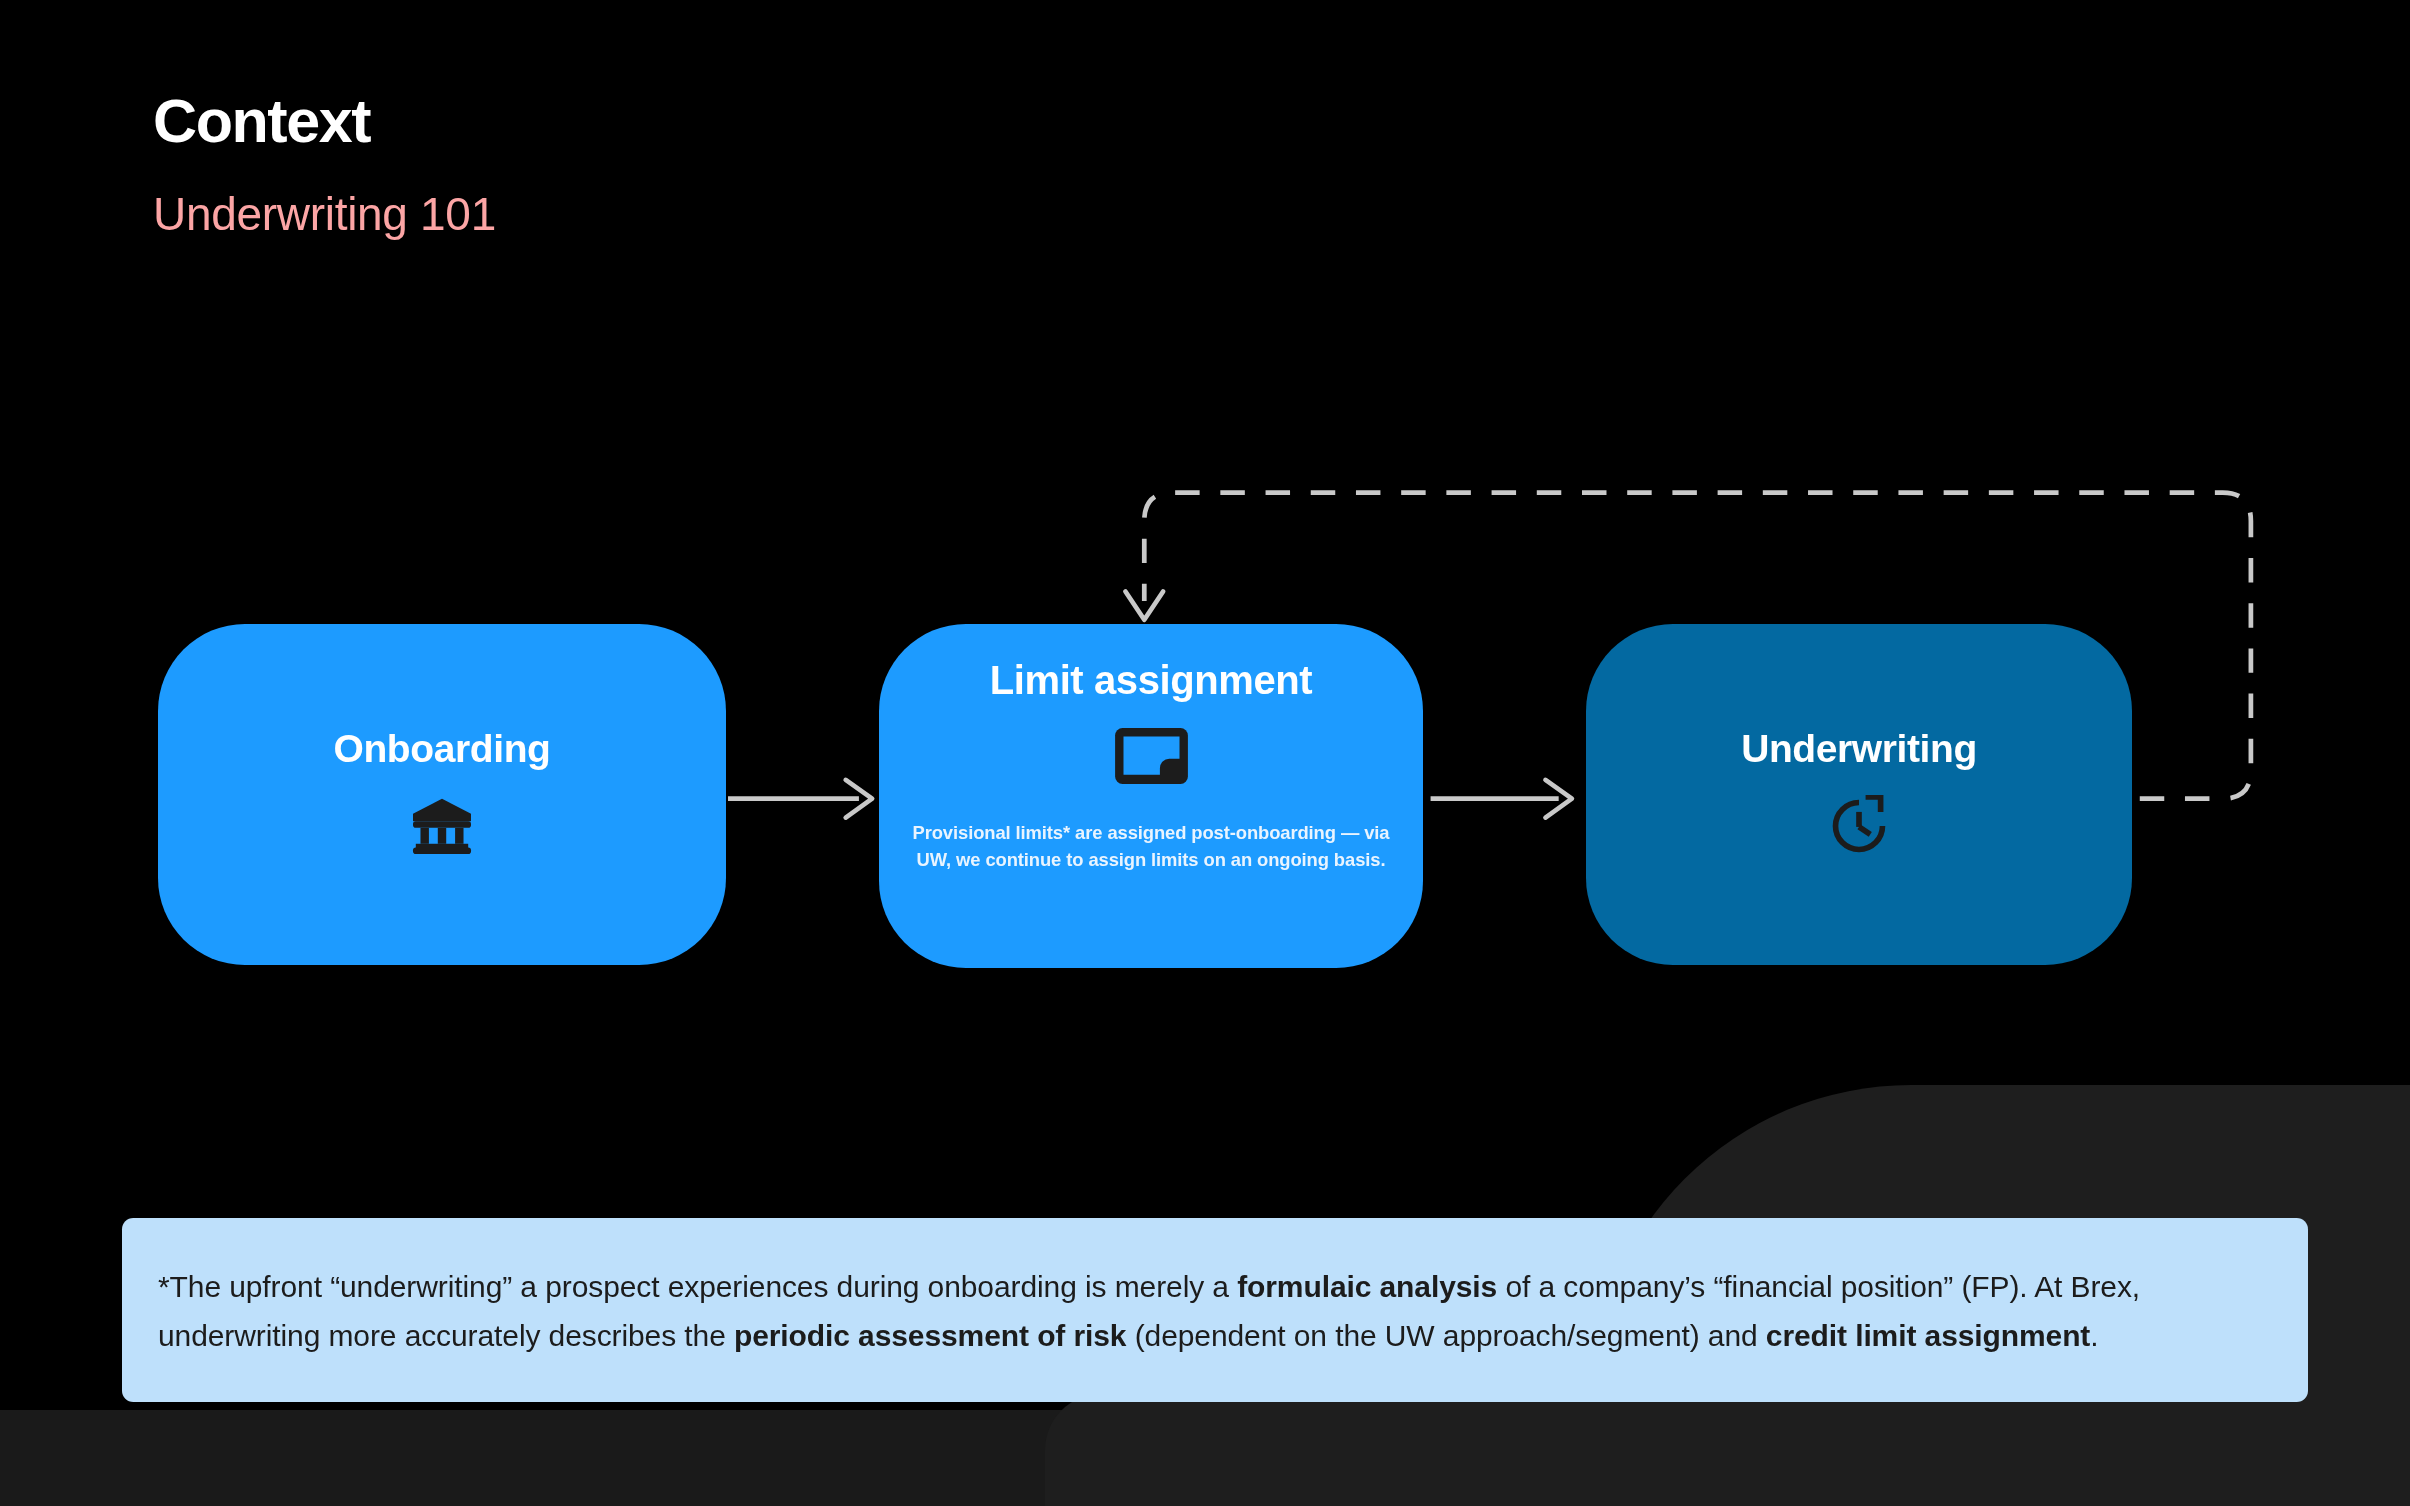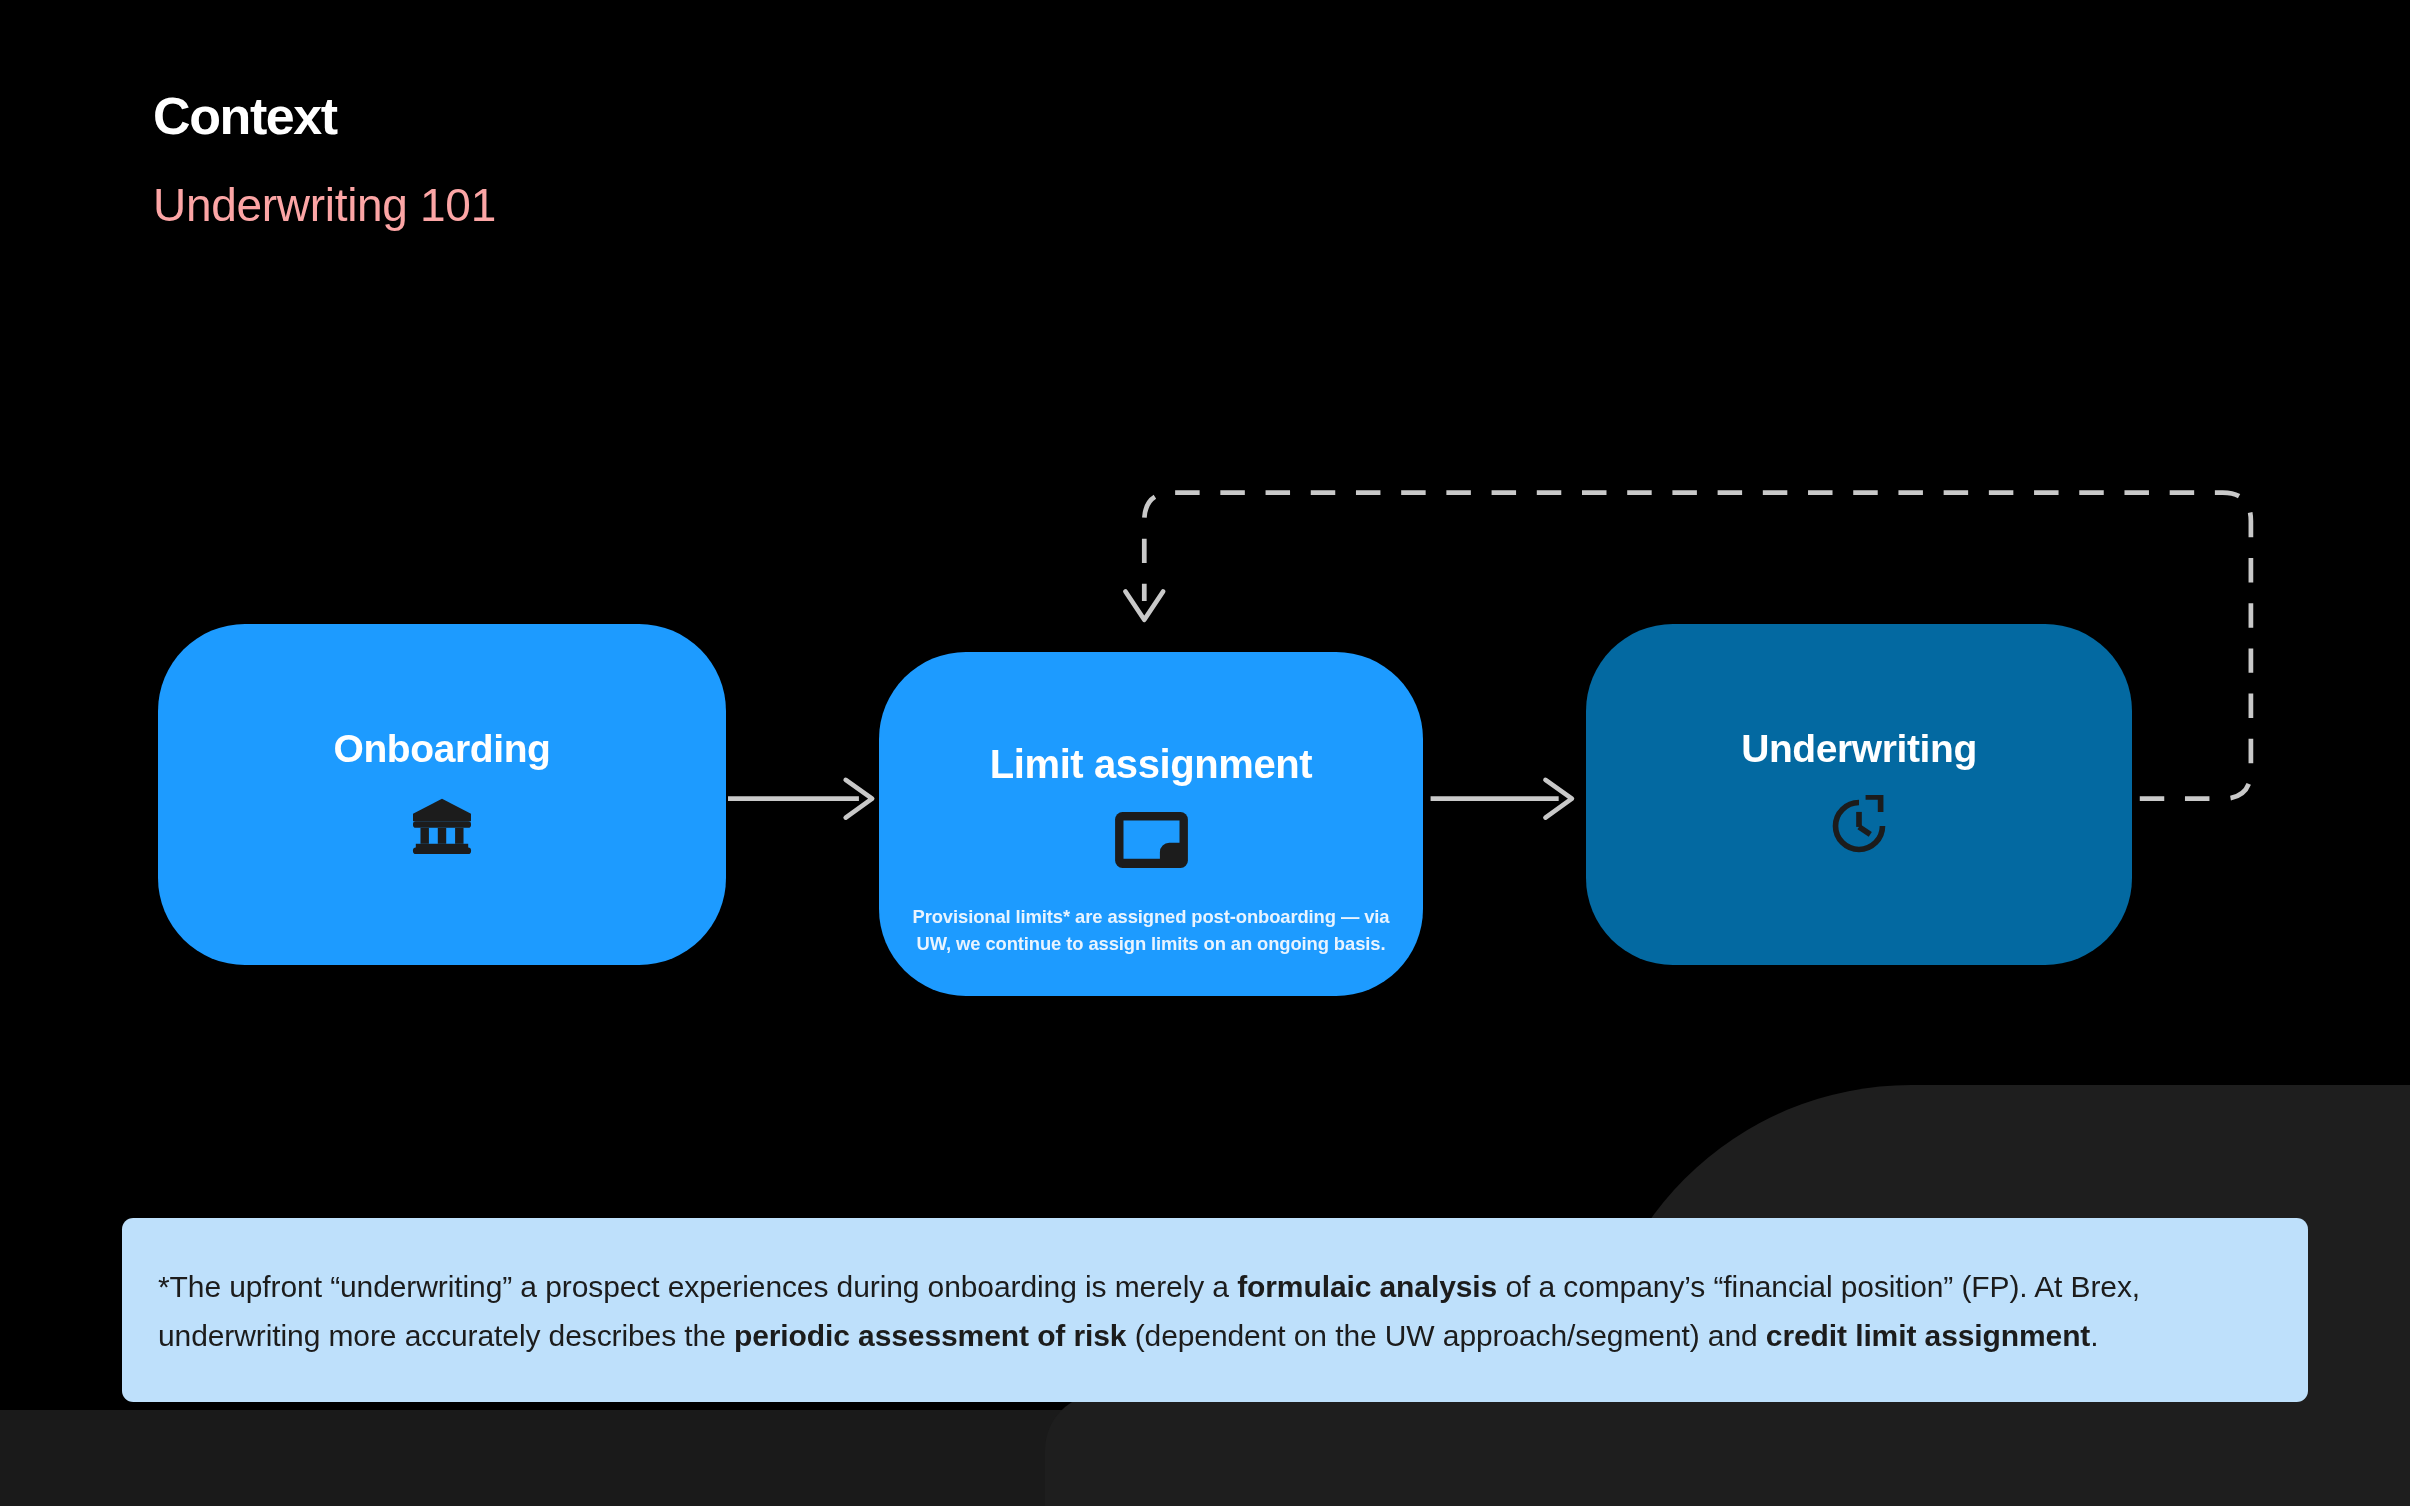--- a/index.html
+++ b/index.html
@@ -57,21 +57,21 @@
   }
 
   
   .header {
     position: absolute;
     left: 153px;
     top: 89px;
     z-index: 5;
   }
   .page-title {
-    font-size: 52px;
+    font-size: 61px;
     font-weight: 700;
     color: #ffffff;
     letter-spacing: -1.4px;
     line-height: 1.05;
   }
   .page-subtitle {
     font-size: 46px;
     font-weight: 400;
     color: #8a8a8a;
     letter-spacing: -0.3px;
@@ -103,22 +103,22 @@
     position: absolute;
     background: #1D9BFF;
     border-radius: 87px;
     display: flex;
     flex-direction: column;
     align-items: center;
     text-align: center;
   }
   .card-1 { left: 158px;  top: 624px; width: 568px; height: 341px;
             justify-content: center; }
-  .card-2 { left: 879px;  top: 652px; width: 544px; height: 344px;
-            justify-content: center; padding-top: 52px; }
+  .card-2 { left: 879px;  top: 624px; width: 544px; height: 344px;
+            justify-content: flex-start; padding-top: 34px; }
   .card-3 { left: 1586px; top: 624px; width: 546px; height: 341px;
             justify-content: center; }
 
   .card-title {
     font-size: 39px;
     font-weight: 700;
     color: #ffffff;
     letter-spacing: -0.4px;
     line-height: 1.1;
   }

